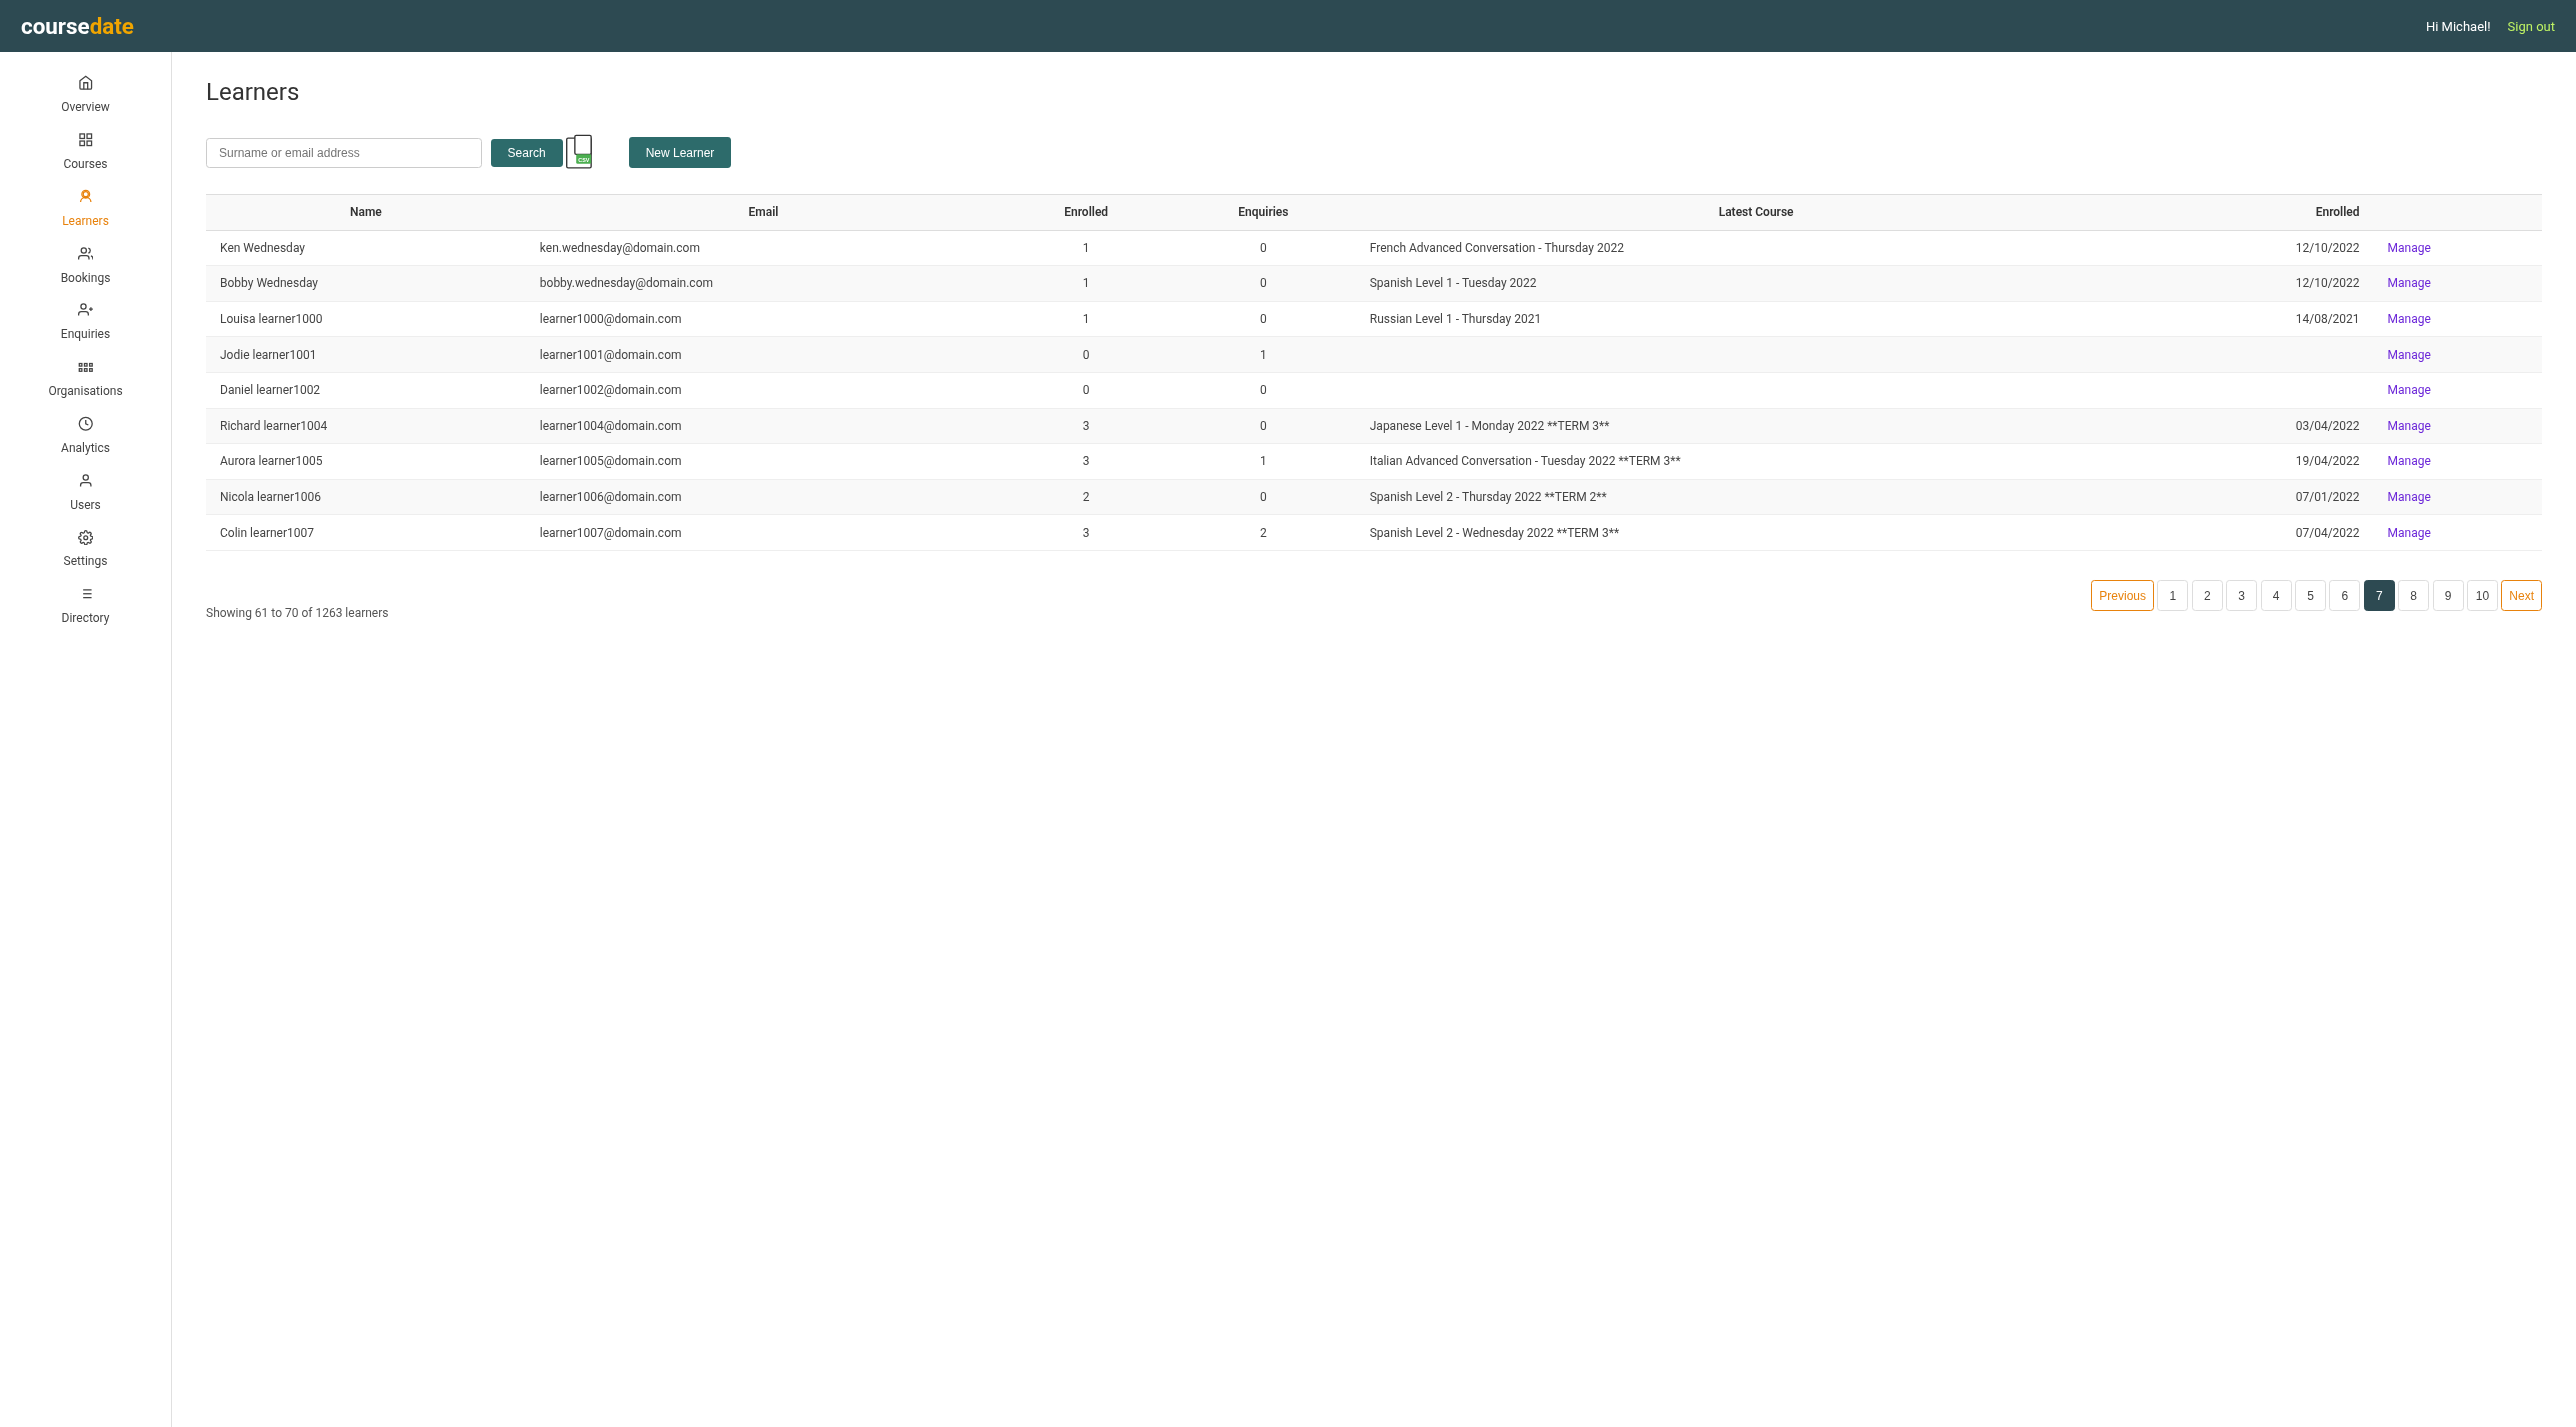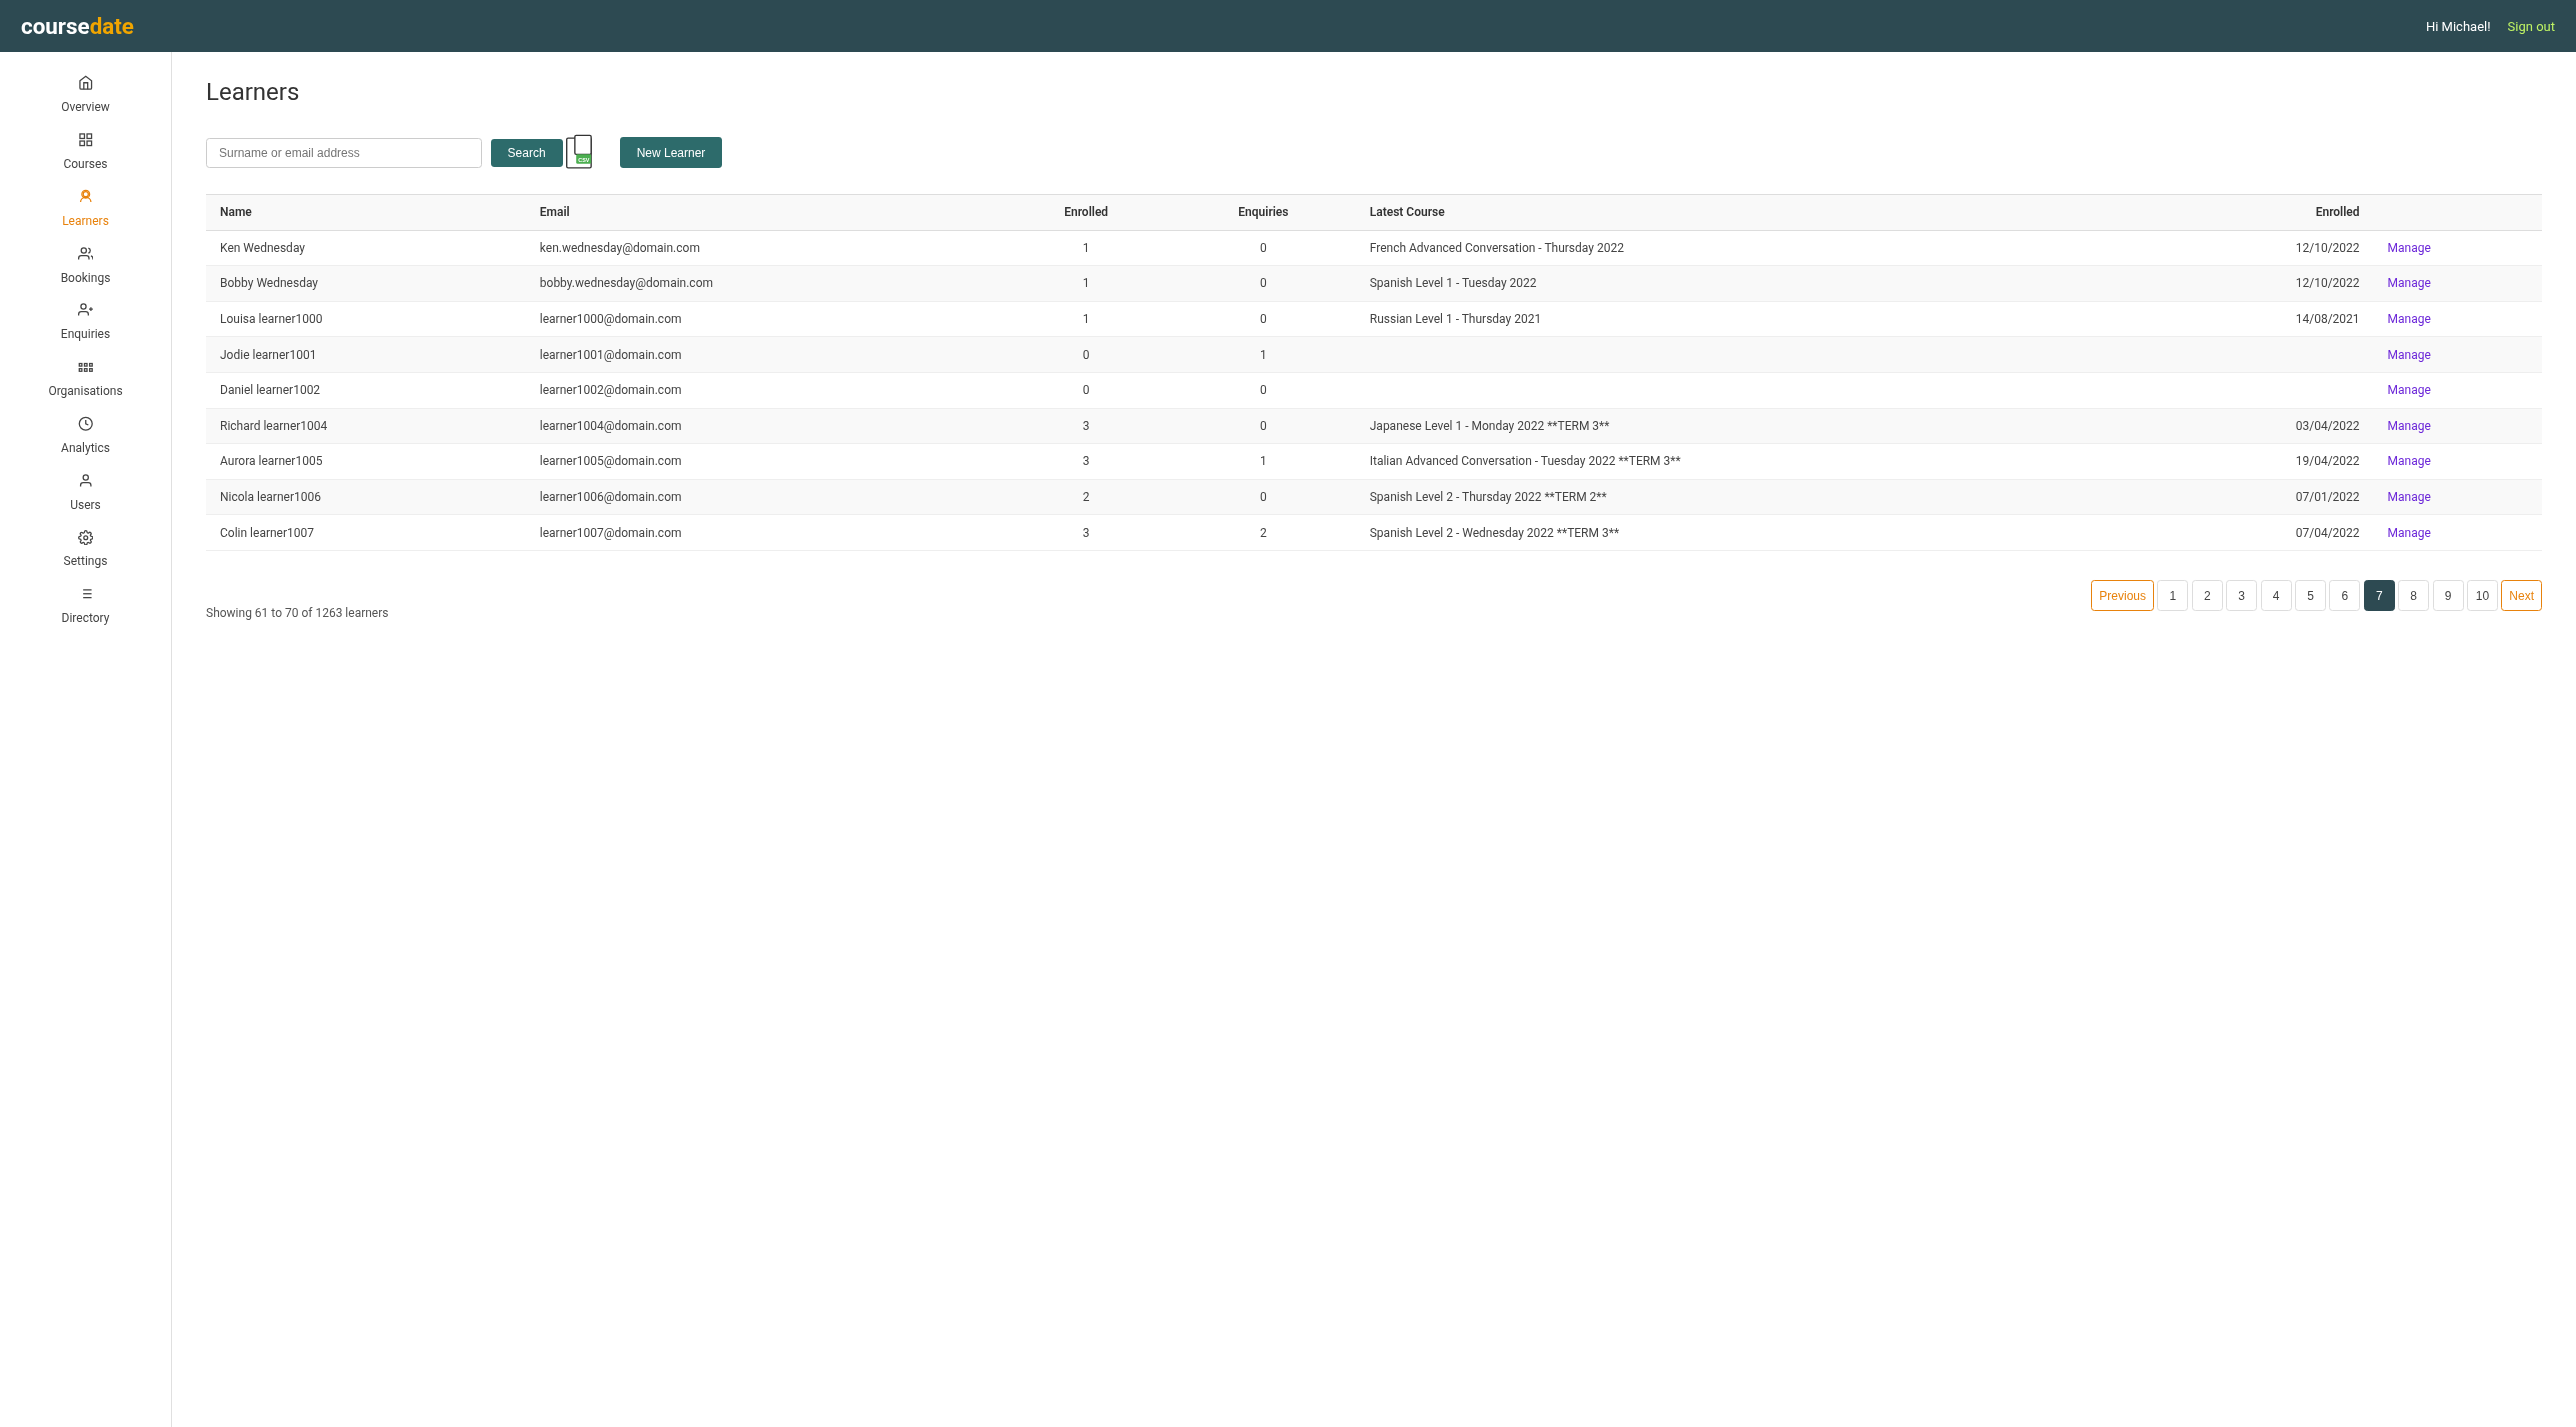--- a/index.html
+++ b/index.html
@@ -67,21 +67,21 @@
     }
     .search-btn {
       background: #2d6b6b;
       color: white;
       border: none;
       padding: 7px 17px;
       border-radius: 3.4px;
       font-size: 12px;
       cursor: pointer;
     }
-    .search-right { display: flex; align-items: center; gap: 16px; }
+    .search-right { display: flex; align-items: center; gap: 25px; }
     .csv-icon {
       width: 41px;
       height: 41px;
       cursor: pointer;
       display: flex;
       align-items: center;
       justify-content: center;
     }
     .new-learner-btn {
       background: #2d6b6b;
@@ -91,21 +91,21 @@
       border-radius: 3.4px;
       font-size: 12px;
       cursor: pointer;
       white-space: nowrap;
     }
 
     
     .table-container { width: 100%; overflow-x: auto; }
     table { width: 100%; border-collapse: collapse; }
     thead tr { background: #f9f9f9; border-top: 0.9px solid #ddd; border-bottom: 0.9px solid #ddd; }
-    th { padding: 10.3px 14px; text-align: left; font-weight: 600; color: #333; font-size: 12px; }
+    th { padding: 10.3px 14px; text-align: center; font-weight: 600; color: #333; font-size: 12px; }
     td { padding: 10.3px 14px; color: #444; font-size: 12px; border-bottom: 0.9px solid #eee; }
     tbody tr:nth-child(even) { background: #f9f9f9; }
     .col-enrolled { text-align: center; }
     .col-enquiries { text-align: center; }
     .col-enrolled-date { text-align: right; }
     .manage-link { color: #6d28d9; text-decoration: none; cursor: pointer; }
 
     
     .pagination-row {
       display: flex;

